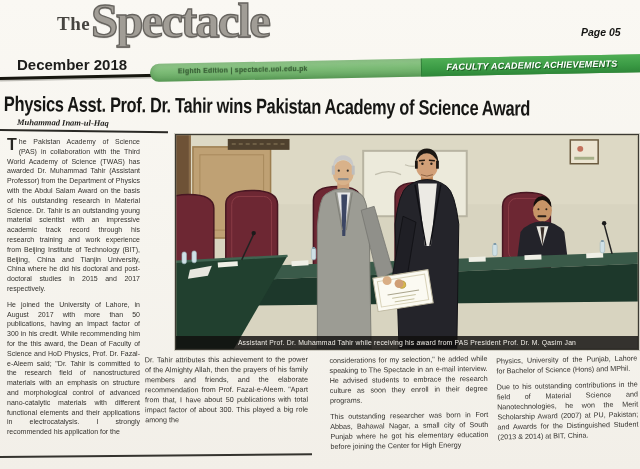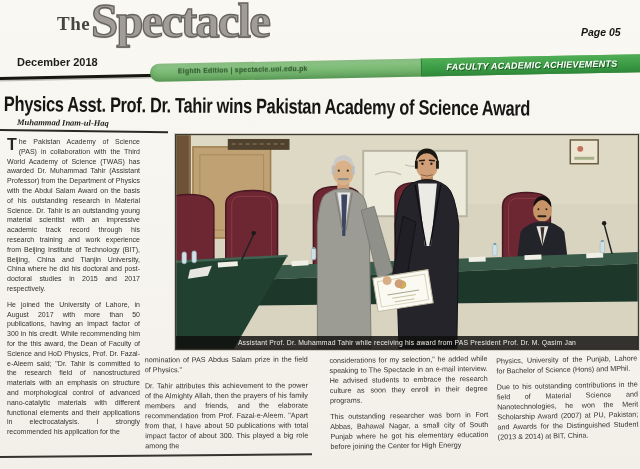--- a/index.html
+++ b/index.html
@@ -12,21 +12,21 @@
   .masthead{position:absolute;left:55px;top:0px;height:64px;}
   .masthead .the{
     position:absolute;left:2px;top:13px;font-family:"Liberation Serif",serif;
     font-weight:700;font-size:19px;color:#474541;letter-spacing:.5px;
   }
   .masthead .title{
     position:absolute;left:36px;top:-8px;font-family:"Liberation Serif",serif;
     font-weight:700;font-size:49px;letter-spacing:-2px;color:#a19d96;
     -webkit-text-stroke:1.3px #67645f;text-shadow:0 1px 1px #8a8781;
   }
-  .issue-date{position:absolute;left:17px;top:56px;font-size:11px;font-weight:700;color:#1d1d1b;}
+  .issue-date{position:absolute;left:17px;top:56px;font-size:15px;font-weight:700;color:#1d1d1b;}
   .page-number{position:absolute;left:581px;top:26px;font-size:10.5px;font-weight:700;color:#151513;font-style:italic;}
   .masthead-rule{
     position:absolute;left:0;top:77px;width:645px;height:3px;background:#17160f;
     transform:rotate(-1.15deg);transform-origin:left center;box-shadow:0 1.5px 0 rgba(23,22,15,.25);
   }
   
   .ribbon{
     position:absolute;left:150px;top:64px;width:492px;height:18px;
     transform:rotate(-1.15deg);transform-origin:left center;
     background:linear-gradient(180deg,#9ccf95 0%,#7cbb76 45%,#63a55f 100%);
@@ -235,21 +235,20 @@
       </g>
       <circle cx="212" cy="147" r="4.5" fill="#d9ae85"></circle>
       <circle cx="224" cy="150" r="4.5" fill="#cf9e76"></circle>
 
       <rect x="0" y="0" width="464" height="216" fill="none" stroke="#8c8774" stroke-width="2" opacity=".35"></rect>
     </svg>
     <figcaption class="photo-caption">Assistant Prof. Dr. Muhammad Tahir while receiving his award from PAS President Prof. Dr. M. Qasim Jan</figcaption>
   </figure>
 
   <div class="col col-2">
-    <p>nomination of PAS Abdus Salam prize in the field of Physics."</p>
     <p>Dr. Tahir attributes this achievement to the power of the Almighty Allah, then the prayers of his family members and friends, and the elaborate recommendation from Prof. Fazal-e-Aleem. "Apart from that, I have about 50 publications with total impact factor of about 300. This played a big role among the</p>
   </div>
   <div class="col col-3">
     <p>considerations for my selection," he added while speaking to The Spectacle in an e-mail interview. He advised students to embrace the research culture as soon they enroll in their degree programs.</p>
     <p>This outstanding researcher was born in Fort Abbas, Bahawal Nagar, a small city of South Punjab where he got his elementary education before joining the Center for High Energy</p>
   </div>
   <div class="col col-4">
     <p>Physics, University of the Punjab, Lahore for Bachelor of Science (Hons) and MPhil.</p>
     <p>Due to his outstanding contributions in the field of Material Science and Nanotechnologies, he won the Merit Scholarship Award (2007) at PU, Pakistan; and Awards for the Distinguished Student (2013 &amp; 2014) at BIT, China.</p>
   </div>

